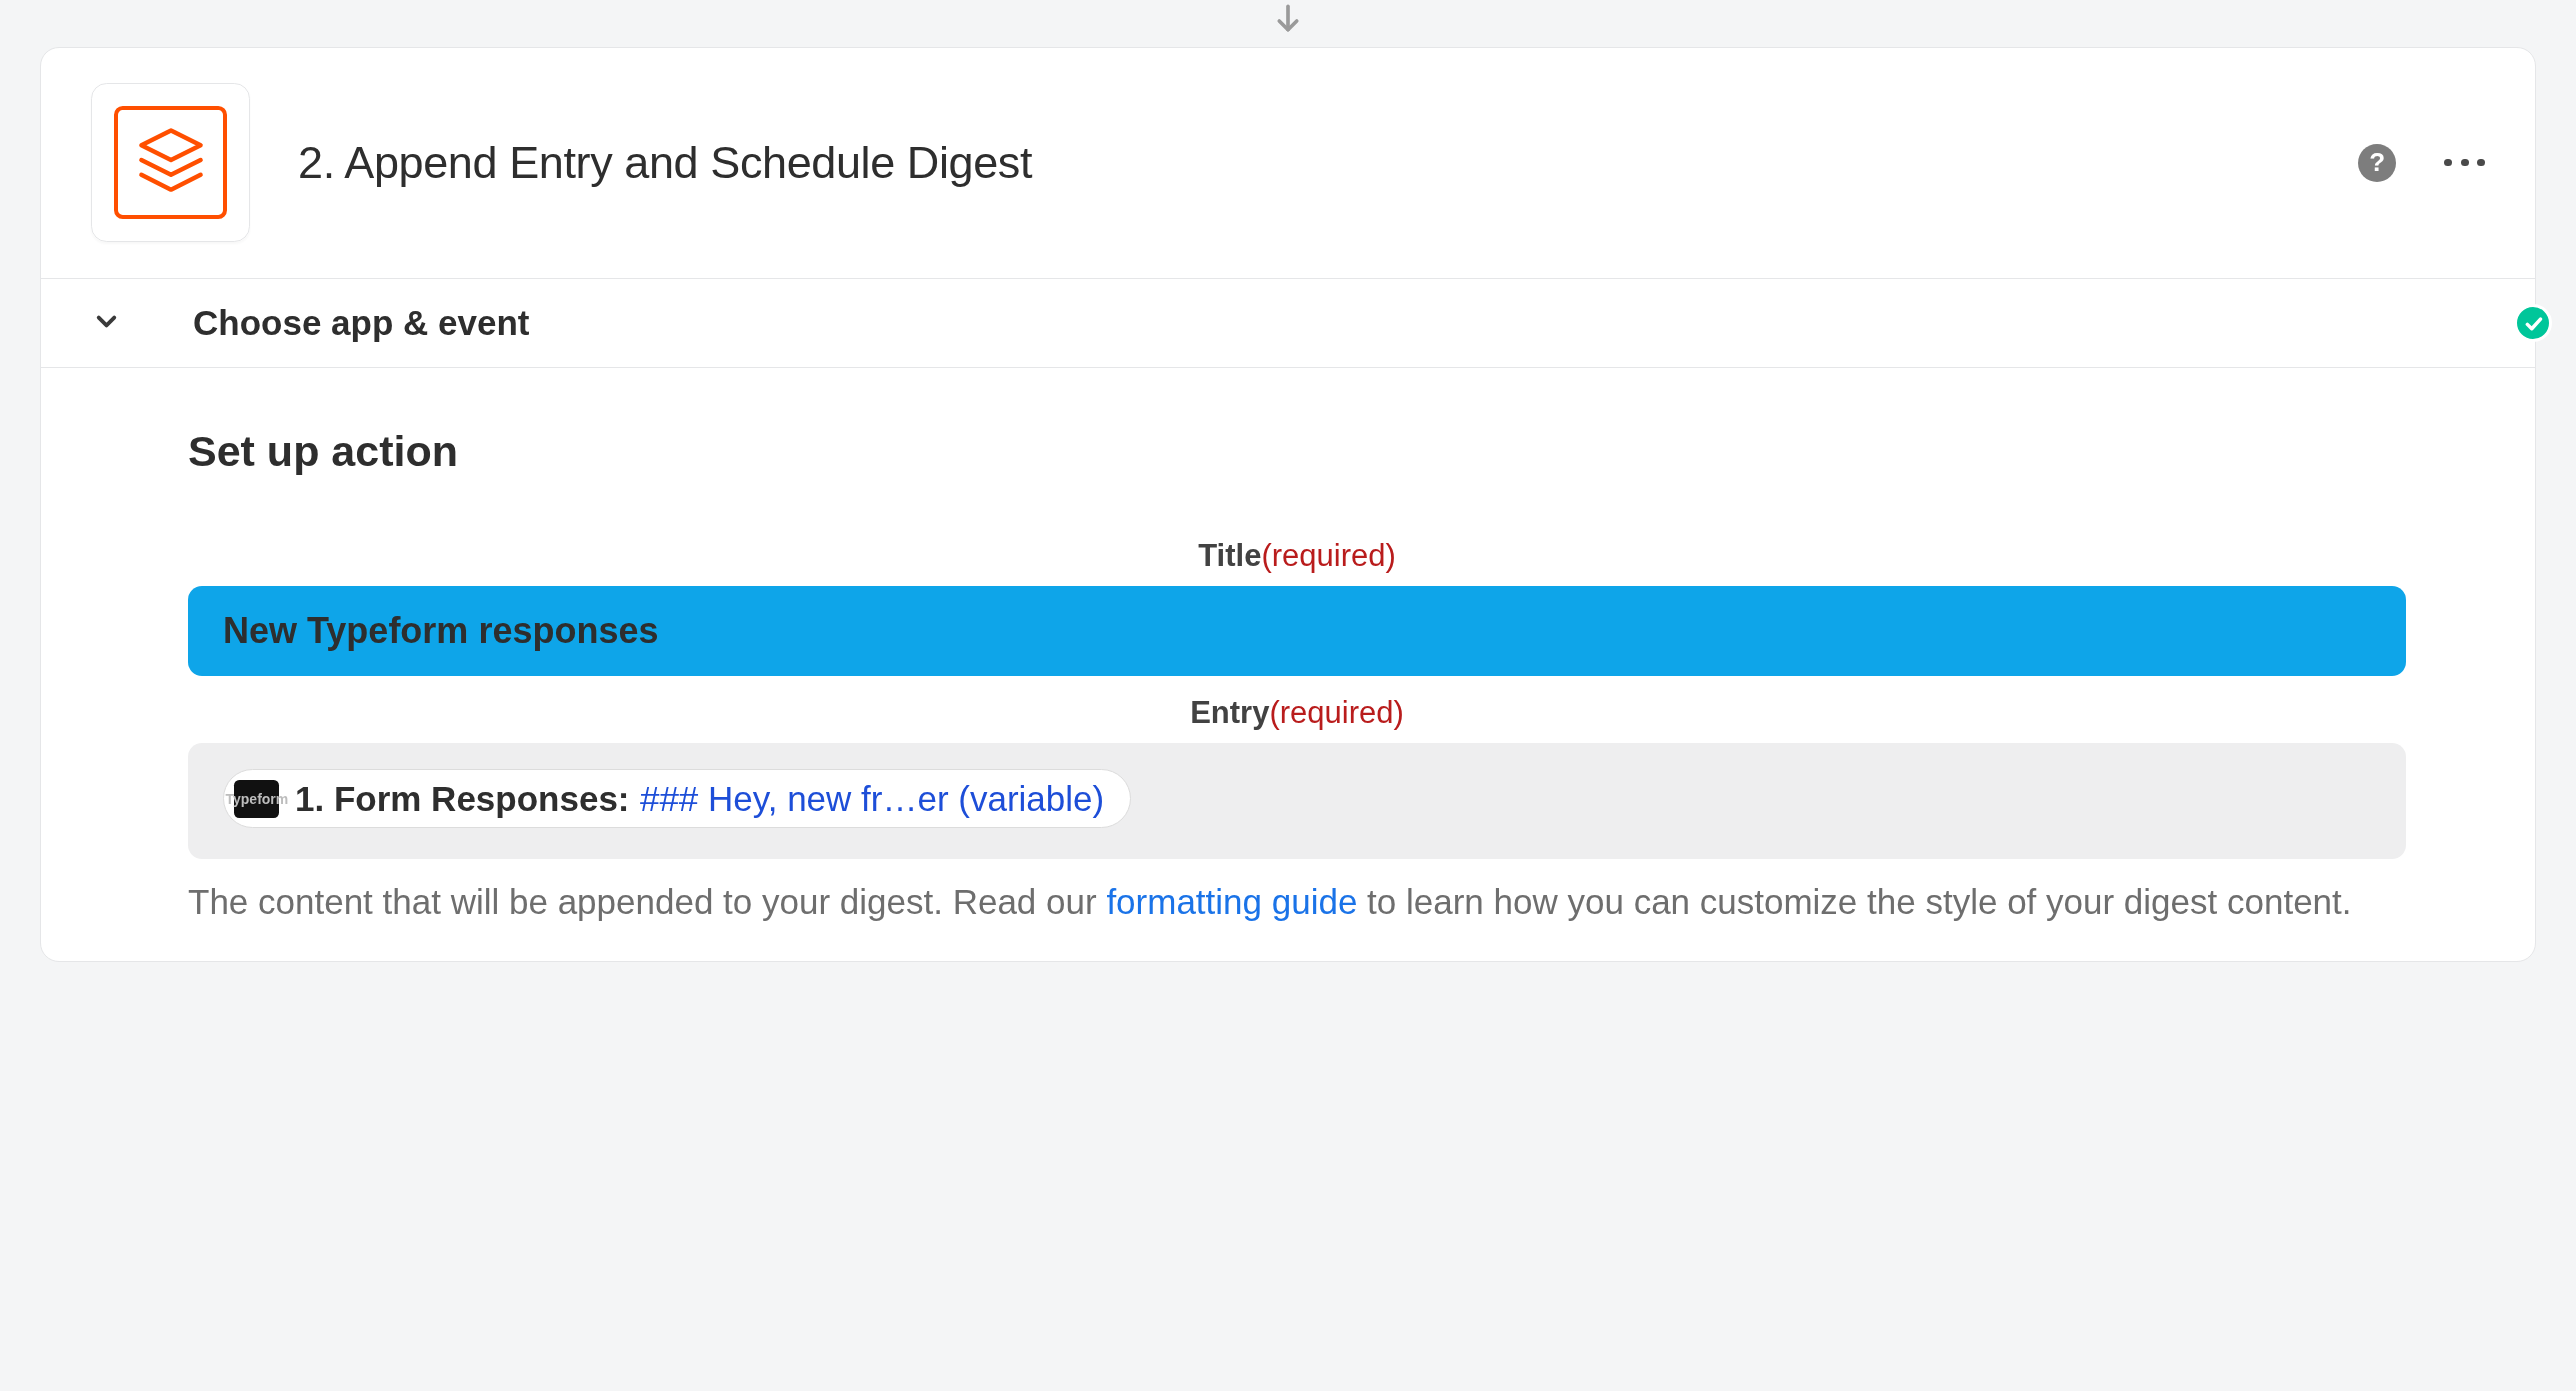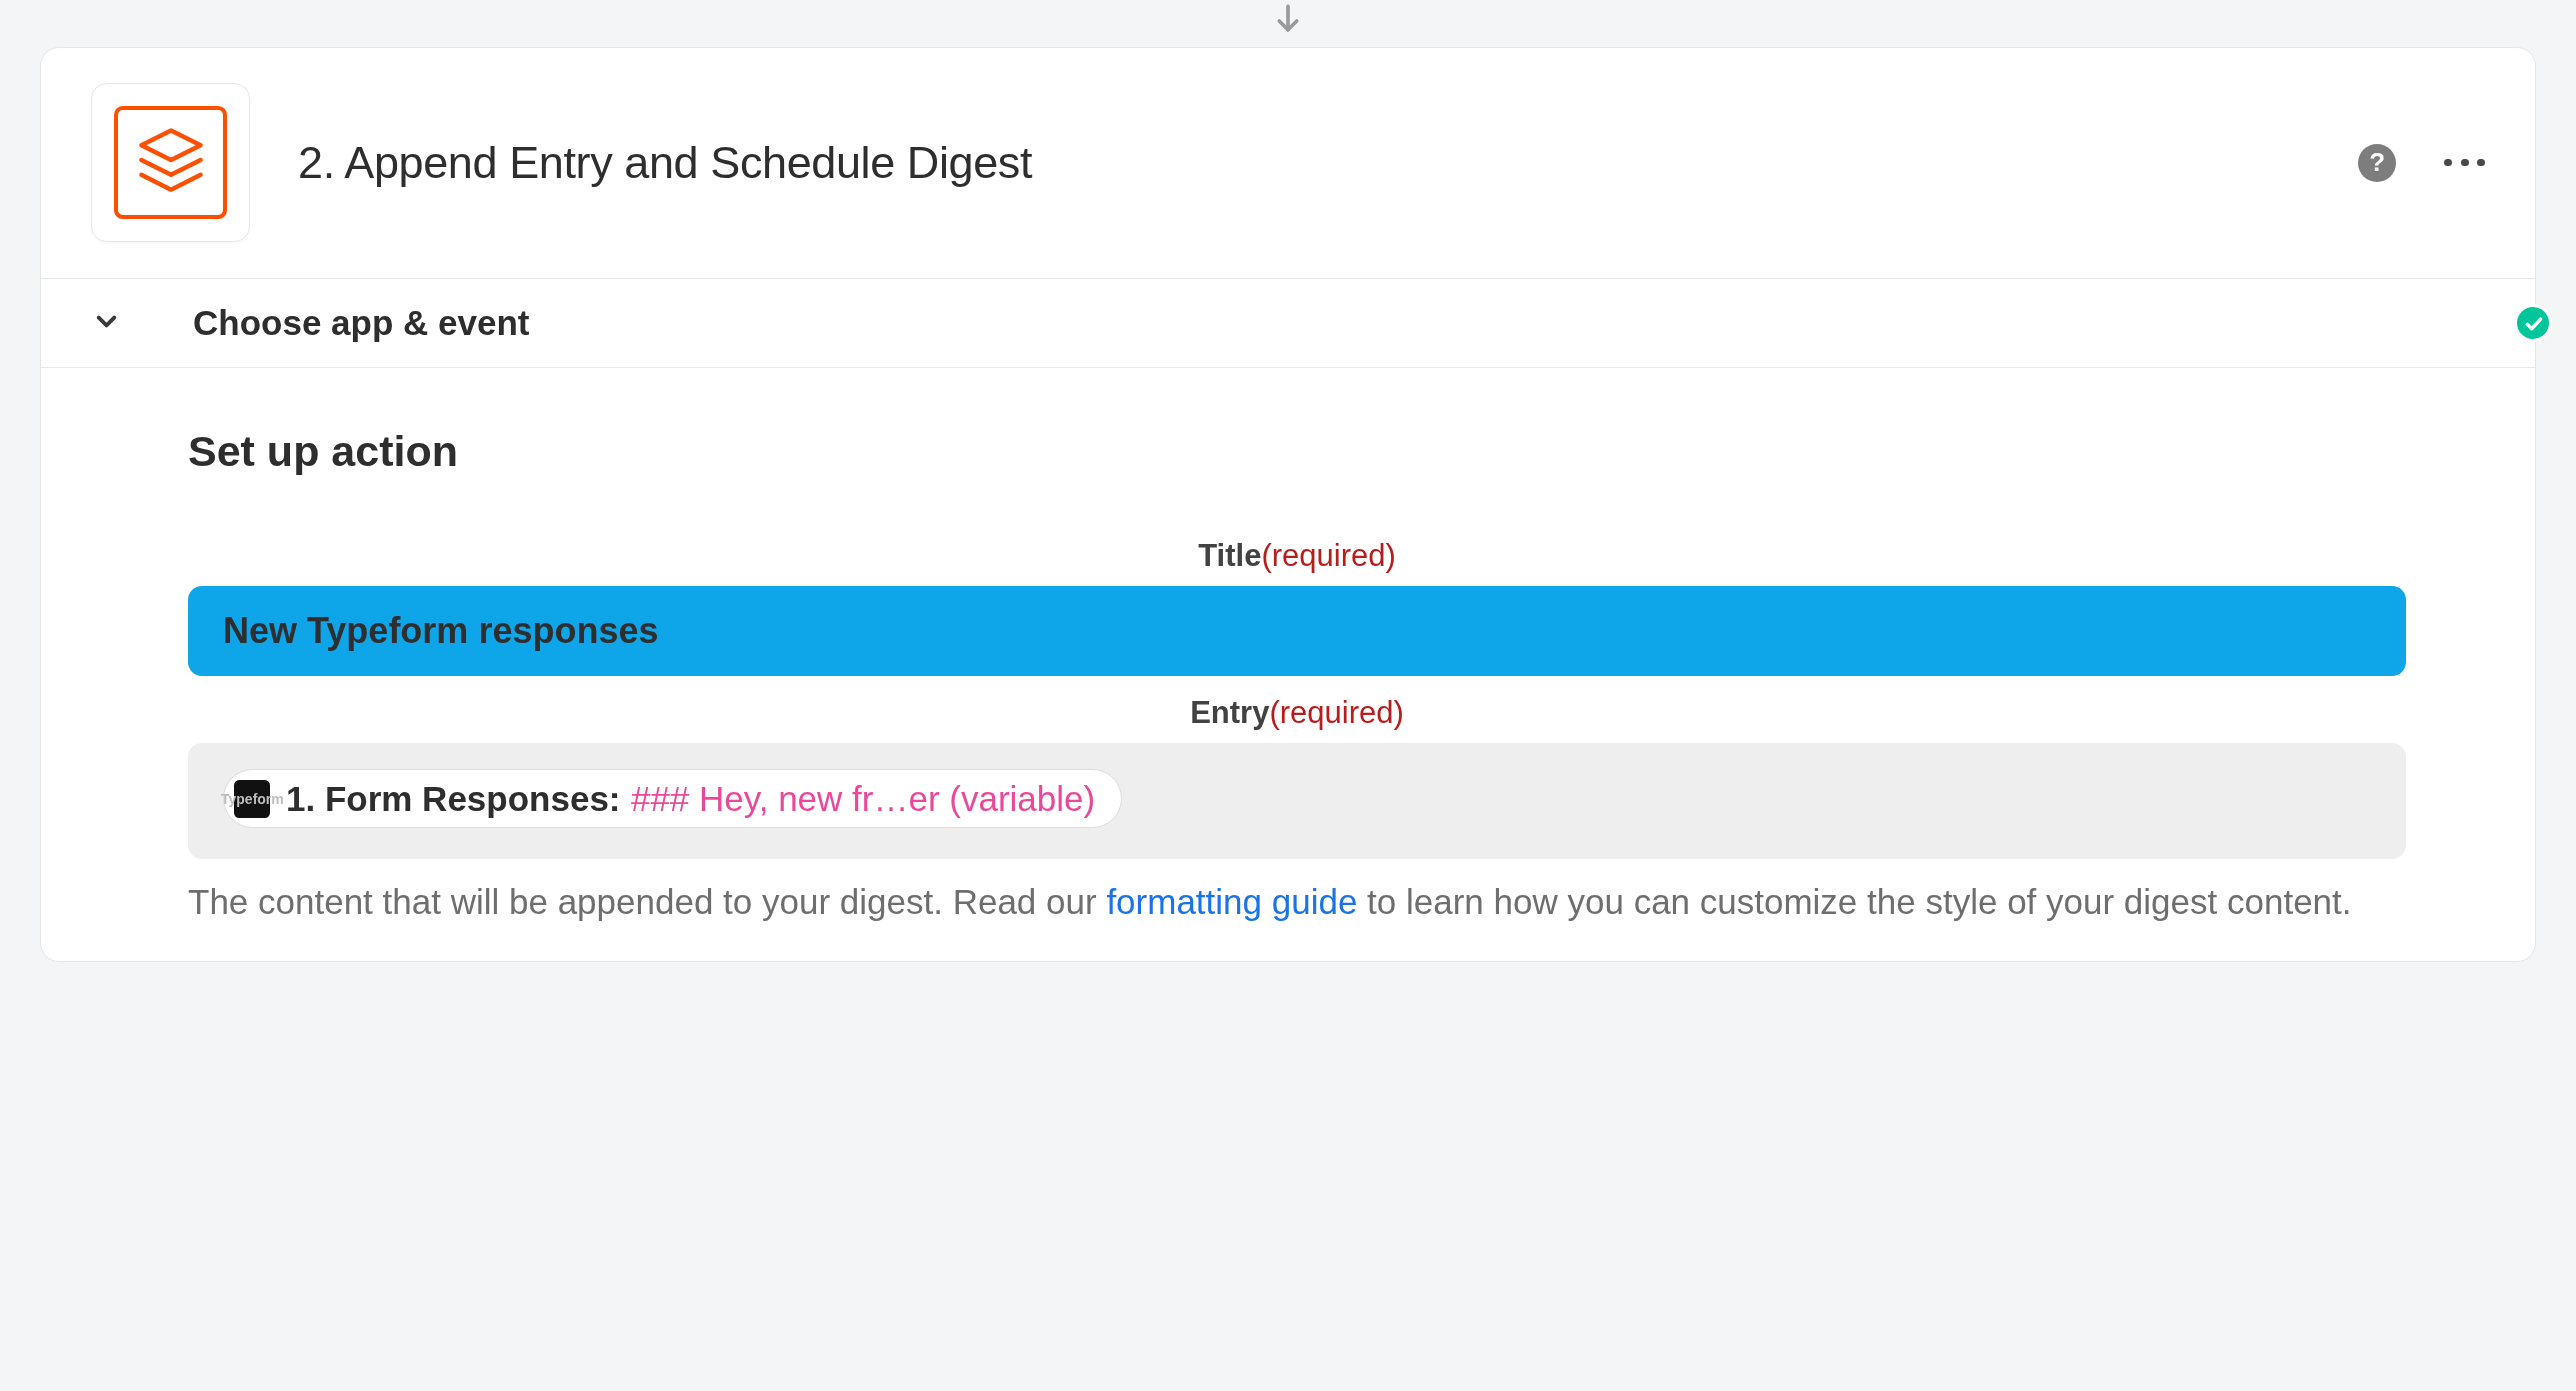--- a/index.html
+++ b/index.html
@@ -123,27 +123,27 @@
   .entry-lead {
     font-size: 36px; font-weight:600; color:#2e2e2e; margin-bottom: 26px;
   }
   .pill {
     display:inline-flex; align-items:center;
     background:#fff; border:1.7px solid #dcdcdc; border-radius: 35px;
     padding: 8.7px 26px 8.7px 10.4px;
     font-size: 35px; max-width: 100%;
   }
   .pill-icon {
-    width:36px; height:38px; border-radius:5.2px; background:#111;
+    width:45px; height:38px; border-radius:5.2px; background:#111;
     color:#bdbdbd; font-size:14px; font-weight:700;
     display:flex; align-items:center; justify-content:center;
     margin-right: 15.6px; flex-shrink:0;
   }
   .pill-strong { font-weight:800; margin-right: 10.4px; }
-  .pill-rest { color:#ec4899; }
+  .pill-rest { color:#1d4ed8; }
   .help-text.last { margin-bottom: 0; }
 </style>
 </head>
 <body>
 
 <div class="canvas">
   <div class="top-arrow">
     <svg width="35" height="35" viewBox="0 0 24 24" fill="none" stroke="currentColor" stroke-width="2.5" stroke-linecap="round" stroke-linejoin="round">
       <line x1="12" y1="3" x2="12" y2="19"></line>
       <polyline points="6 13 12 19 18 13"></polyline>

